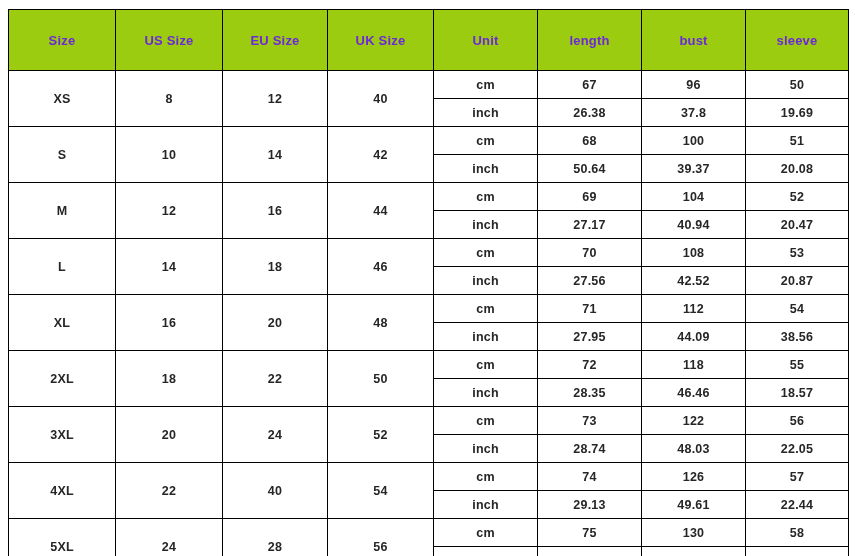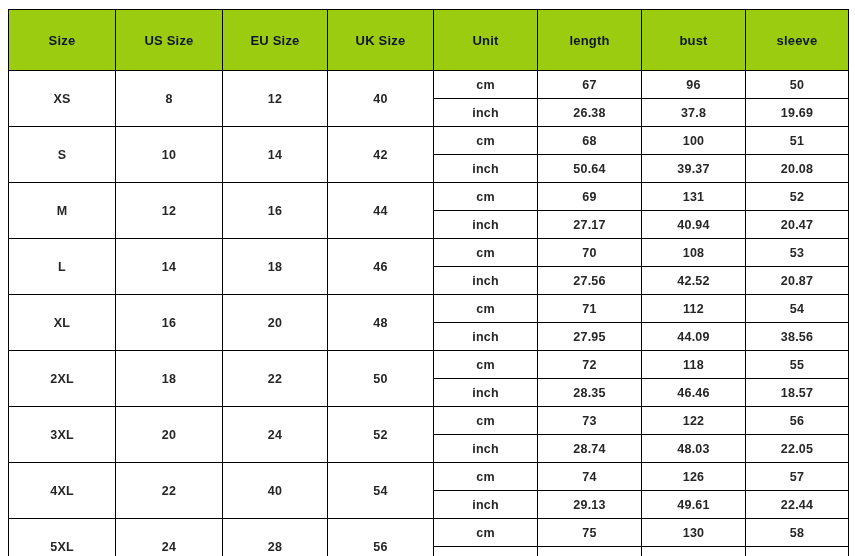--- a/index.html
+++ b/index.html
@@ -35,21 +35,21 @@
     font-weight: bold;
     color: #262626;
     font-size: 12.5px;
     padding: 0;
     letter-spacing: 0.2px;
   }
   table.size-chart thead th {
     height: 60px;
     background: #9CCC10;
     font-size: 13px;
-    color: #0f172a;
+    color: #6d28d9;
   }
   td.size-cell, td.num-cell {
     height: 54px;
     background: #ffffff;
     font-size: 12.5px;
     margin-top: 36px;
   }
   td.unit-cell, td.meas-cell {
     height: 27px;
     background: #ffffff;
@@ -125,21 +125,21 @@
           <td class="meas-cell">39.37</td>
           <td class="meas-cell">20.08</td>
         </tr>
         <tr>
           <td class="size-cell" rowspan="2">M</td>
           <td class="size-cell" rowspan="2">12</td>
           <td class="size-cell" rowspan="2">16</td>
           <td class="size-cell" rowspan="2">44</td>
           <td class="unit-cell">cm</td>
           <td class="meas-cell">69</td>
-          <td class="meas-cell">131</td>
+          <td class="meas-cell">104</td>
           <td class="meas-cell">52</td>
         </tr>
         <tr>
           <td class="unit-cell">inch</td>
           <td class="meas-cell">27.17</td>
           <td class="meas-cell">40.94</td>
           <td class="meas-cell">20.47</td>
         </tr>
         <tr>
           <td class="size-cell" rowspan="2">L</td>

